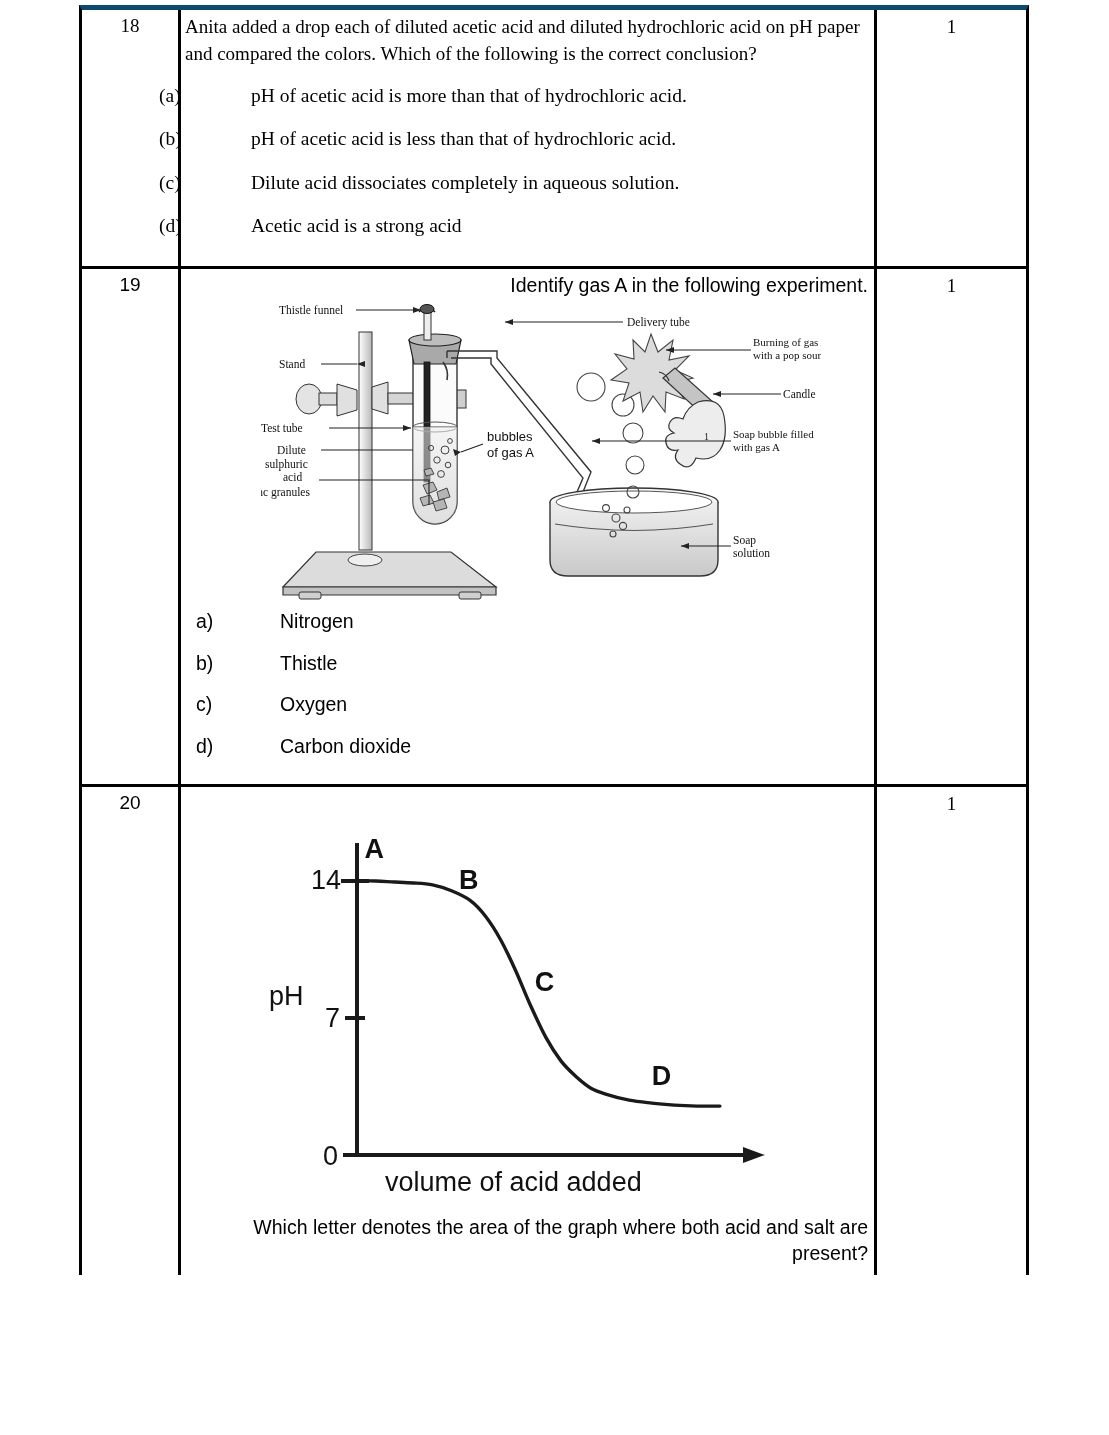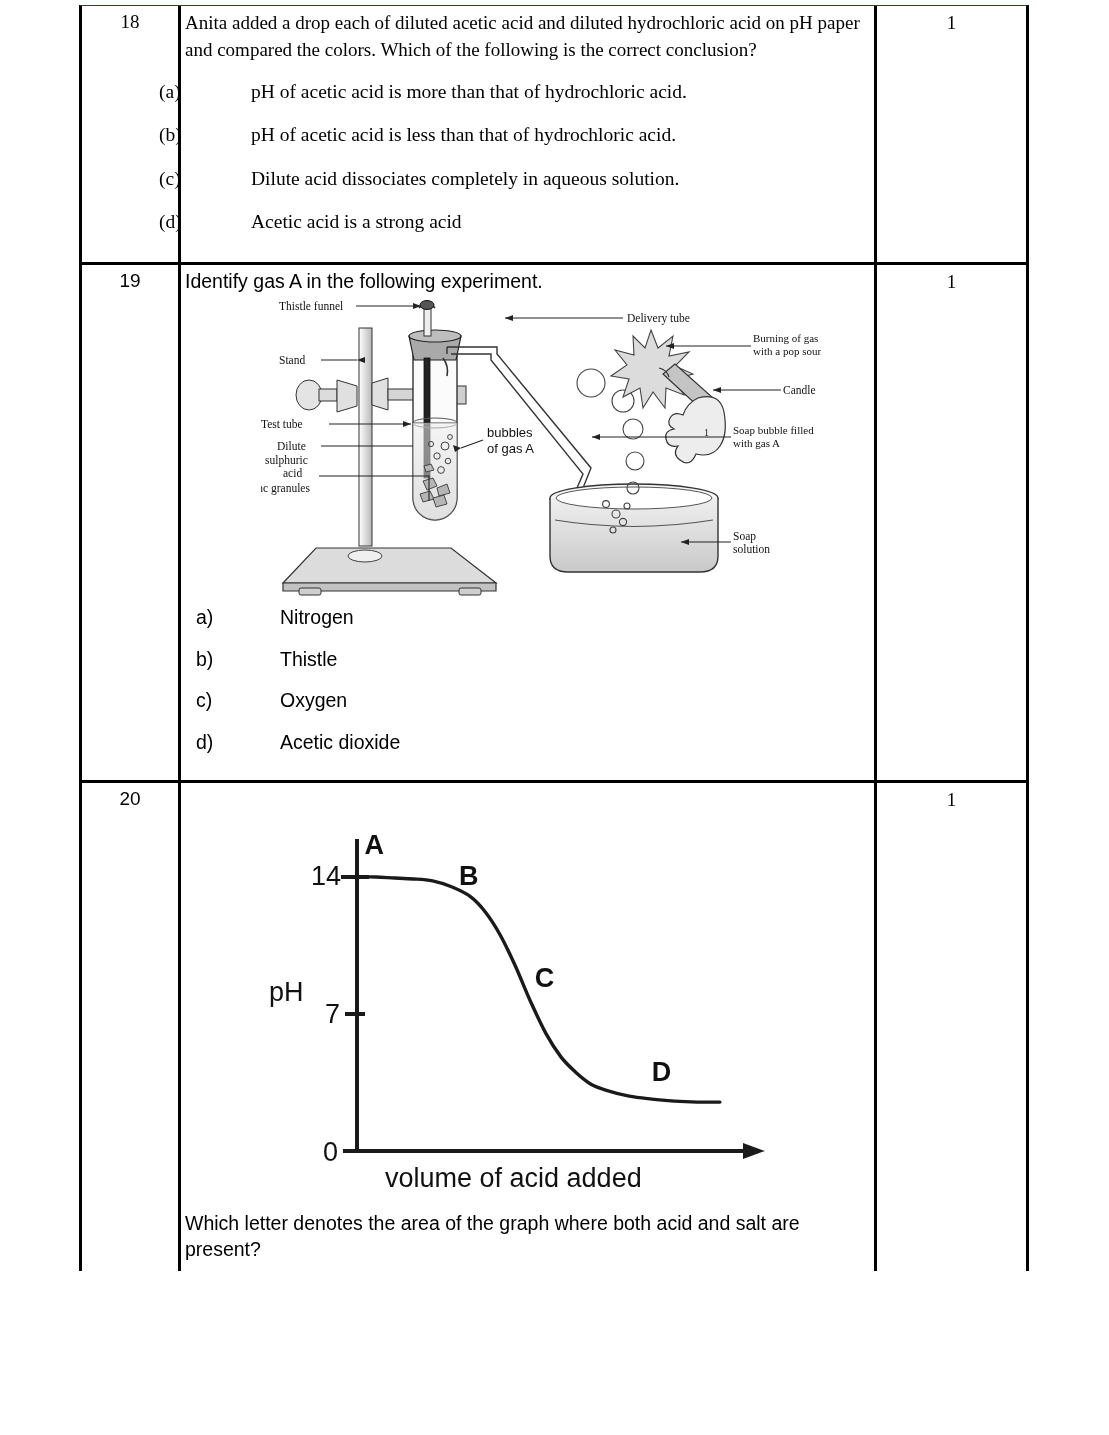--- a/index.html
+++ b/index.html
@@ -24,21 +24,21 @@
   }
 
   
   .qtable {
     position: absolute;
     left: 79px;
     top: 5px;
     width: 950px;
     border-left: 3px solid #000;
     border-right: 3px solid #000;
-    border-top: 1px solid #0c4a6e;
+    border-top: 5px solid #0c4a6e;
     box-sizing: border-box;
   }
   .qrow {
     position: relative;
     display: flex;
     align-items: stretch;
     border-bottom: 3px solid #000;
     box-sizing: border-box;
   }
   .qrow.last { border-bottom: none; }
@@ -99,20 +99,21 @@
     padding-left: 66px;
     text-indent: -46px;
   }
   .q18-opts li .lbl { display: inline-block; width: 46px; }
 
   .q19-stem, .q20-stem, .q20-tail {
     font-family: "Liberation Sans", sans-serif;
     font-size: 19.5px;
     line-height: 1.33;
     margin: 0;
+    text-align: right;
   }
   .q19-opts {
     margin: 8px 0 6px 0;
     padding: 0;
     list-style: none;
   }
   .q19-opts li {
     font-family: "Liberation Sans", sans-serif;
     font-size: 19.5px;
     line-height: 1.2;
@@ -322,21 +323,21 @@
             <text class="diag-label" x="472" y="149" font-size="11" fill="#111">with  gas A</text>
             <text class="diag-label" x="472" y="242" font-size="11.5" fill="#111">Soap</text>
             <text class="diag-label" x="472" y="255" font-size="11.5" fill="#111">solution</text>
           </svg>
         </div>
 
         <ul class="q19-opts">
           <li><span class="lbl">a)</span><span>Nitrogen</span></li>
           <li><span class="lbl">b)</span><span>Thistle</span></li>
           <li><span class="lbl">c)</span><span>Oxygen</span></li>
-          <li><span class="lbl">d)</span><span>Acetic dioxide</span></li>
+          <li><span class="lbl">d)</span><span>Carbon dioxide</span></li>
         </ul>
       </div>
       <div class="col-marks marks-val">1</div>
     </div>
 
     <div class="qrow last">
       <div class="col-num num-sans">20</div>
       <div class="col-body">
 
         <div class="fig-graph">

